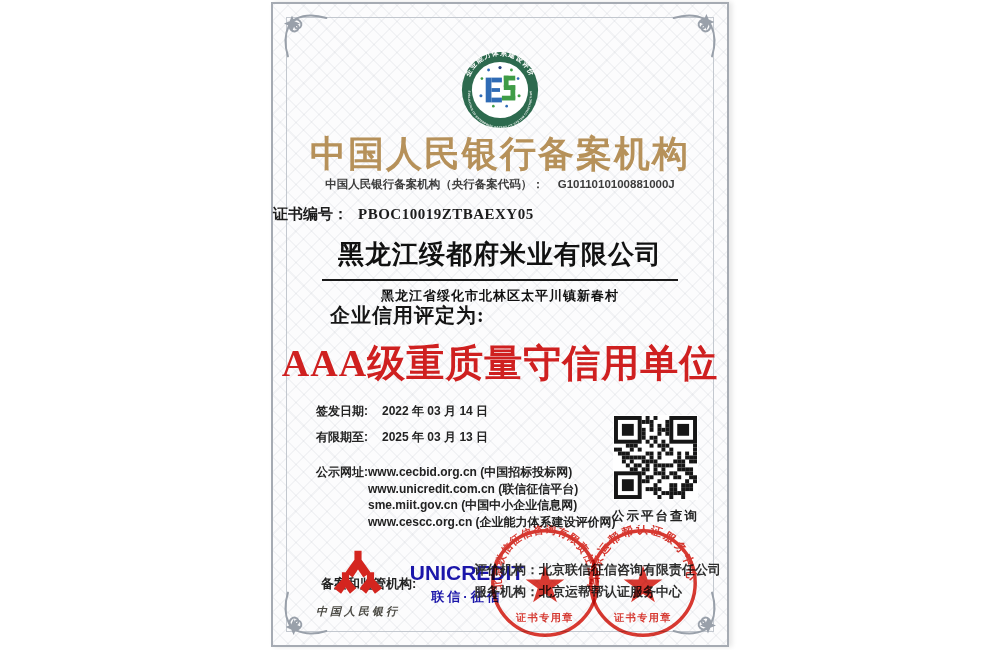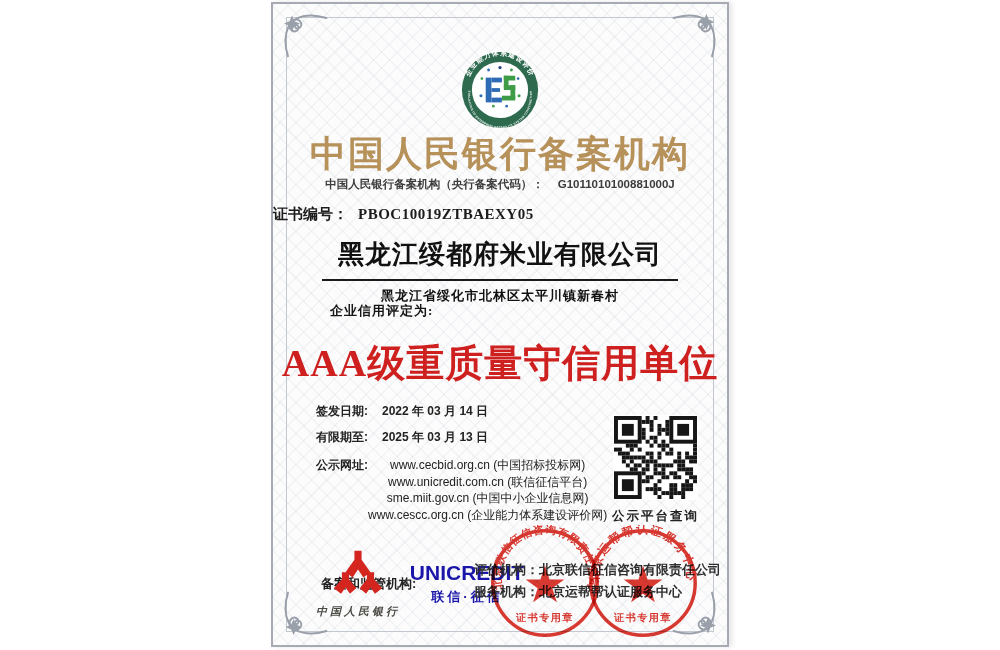--- a/index.html
+++ b/index.html
@@ -37,30 +37,30 @@
   .certno .num { margin-left:10px; letter-spacing:0.5px; }
 
   .company-wrap { position:absolute; left:0; right:0; top:233px; text-align:center; }
   .company { display:inline-block; font-family:"Liberation Serif", serif; font-weight:900;
              font-size:26px; color:#111; letter-spacing:1px;
              border-bottom:2px solid #1a1a1a; padding:0 16px 7px; }
   .address { margin-top:6px; font-family:Liberation Serif, serif; font-weight:700;
              font-size:13px; color:#111; letter-spacing:1px; }
 
   .rating-intro { position:absolute; left:57px; top:298px; font-family:"Liberation Serif", serif;
-                  font-weight:900; font-size:13px; color:#151515; letter-spacing:1px; }
+                  font-weight:900; font-size:20px; color:#151515; letter-spacing:1px; }
   .rating { position:absolute; left:0; right:0; top:334px; text-align:center;
             font-family:"Liberation Serif", serif; font-weight:900; font-size:38px;
             color:#cf2020; letter-spacing:1px; }
 
   .info { position:absolute; left:43px; top:399px; font-size:12px; font-weight:700; color:#222; }
   .info-row { display:flex; margin-bottom:9px; }
   .info-row .lbl { width:66px; flex:0 0 auto; }
-  .urls-row { display:flex; margin-top:11px;text-align:center; }
-  .urls { line-height:16.5px; font-weight:400; }
+  .urls-row { display:flex; margin-top:18px; }
+  .urls { line-height:16.5px; font-weight:700; }
 
   .qr-block { position:absolute; left:339px; top:411px; width:86px; text-align:center; }
   .qr-box { width:85px; height:85px; background:#fff; padding:1px; }
   .qr-caption { margin-top:4px; font-size:12.5px; font-weight:700; color:#222; letter-spacing:2px; white-space:nowrap; }
 
   .supervisor-label { position:absolute; left:48px; top:527px; font-size:13px; font-weight:700; color:#222;margin-top:44px; }
 
   .pbc { position:absolute; left:40px; top:545px; width:90px; text-align:center; }
   .pbc-name { margin-top:1px; font-family:"Liberation Serif", serif; font-style:italic;
               font-weight:700; font-size:11px; color:#4b4a44; letter-spacing:3px; white-space:nowrap; }

